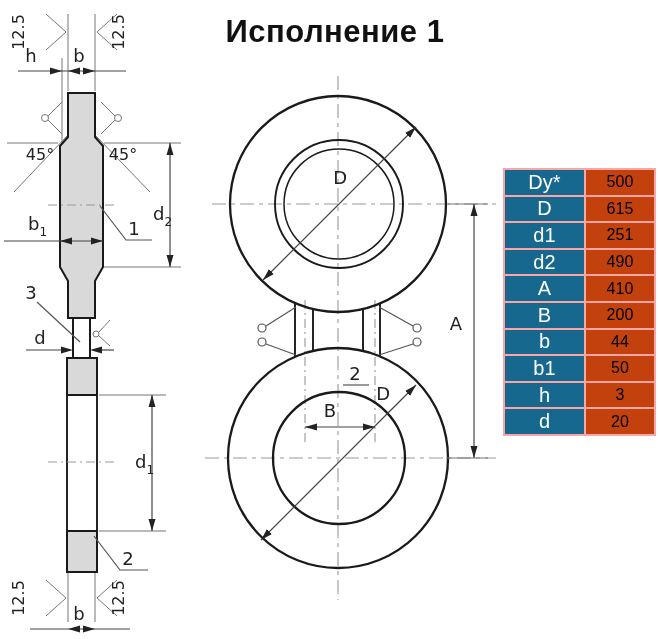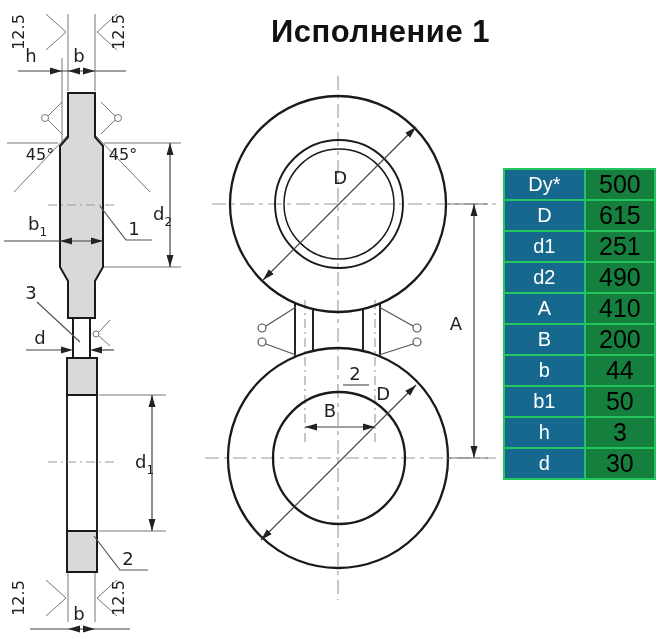--- a/index.html
+++ b/index.html
@@ -3,31 +3,31 @@
 <meta charset="utf-8">
 <style>
   :root{
     --accent:#17688f; --fill:#d9d9d9; --line:#1a1a1a; --thin:#777;
     --center:#999; --text:#222; --legend:#3f3f3f;
   }
   *{box-sizing:border-box;margin:0;padding:0}
   html,body{width:658px;height:639px;background:#fff;overflow:hidden;
     font-family:"Liberation Sans",sans-serif}
   .page{position:relative;width:658px;height:639px;background:#fff}
-  .title{position:absolute;left:180px;top:14px;width:310px;text-align:right;
+  .title{position:absolute;left:180px;top:14px;width:310px;text-align:center;
     font-size:31px;font-weight:bold;color:#111;letter-spacing:.5px}
   .legend{position:absolute;left:506px;top:72px;width:150px}
   .legend-item{font-size:20px;font-weight:bold;color:var(--legend);
     line-height:30px;white-space:nowrap}
   table.dims{position:absolute;left:503px;top:168px;border-collapse:collapse;
     width:153px}
-  table.dims td{border:2px solid #22c55e;height:26.6px;padding:0;text-align:center;
+  table.dims td{border:2px solid #fca5a5;height:26.6px;padding:0;text-align:center;
     vertical-align:middle}
   td.param{background:var(--accent);color:#fff;font-size:20px;width:82px}
-  td.value{background:#15803d;color:#000;font-size:25px;width:71px}
+  td.value{background:#c2410c;color:#000;font-size:16px;width:71px}
   svg text{font-family:"DejaVu Sans",sans-serif;fill:var(--text)}
   .lbl{font-size:18px}
   .lbl-s{font-size:12px}
   .lbl-m{font-size:16px}
   .outline{fill:var(--fill);stroke:var(--line);stroke-width:2}
   .white{fill:#fff;stroke:var(--line);stroke-width:2}
   .main{stroke:var(--line);stroke-width:2.3;fill:none}
   .main2{stroke:var(--line);stroke-width:1.9;fill:none}
   .thinl{stroke:var(--thin);stroke-width:1;fill:none}
   .dim{stroke:#444;stroke-width:1.2;fill:none}
@@ -77,21 +77,21 @@
       <tr>
           <td class="param">b1</td>
           <td class="value">50</td>
         </tr>
       <tr>
           <td class="param">h</td>
           <td class="value">3</td>
         </tr>
       <tr>
           <td class="param">d</td>
-          <td class="value">30</td>
+          <td class="value">20</td>
         </tr>
     </tbody>
   </table>
 
   <svg width="500" height="639" viewBox="0 0 500 639" style="position:absolute;left:0;top:0">
     <defs>
       <marker id="arr" markerWidth="13" markerHeight="9" refX="12" refY="4.5" orient="auto-start-reverse" markerUnits="userSpaceOnUse">
         <path d="M0,1 L12,4.5 L0,8 Z" fill="#222"></path>
       </marker>
     </defs>

